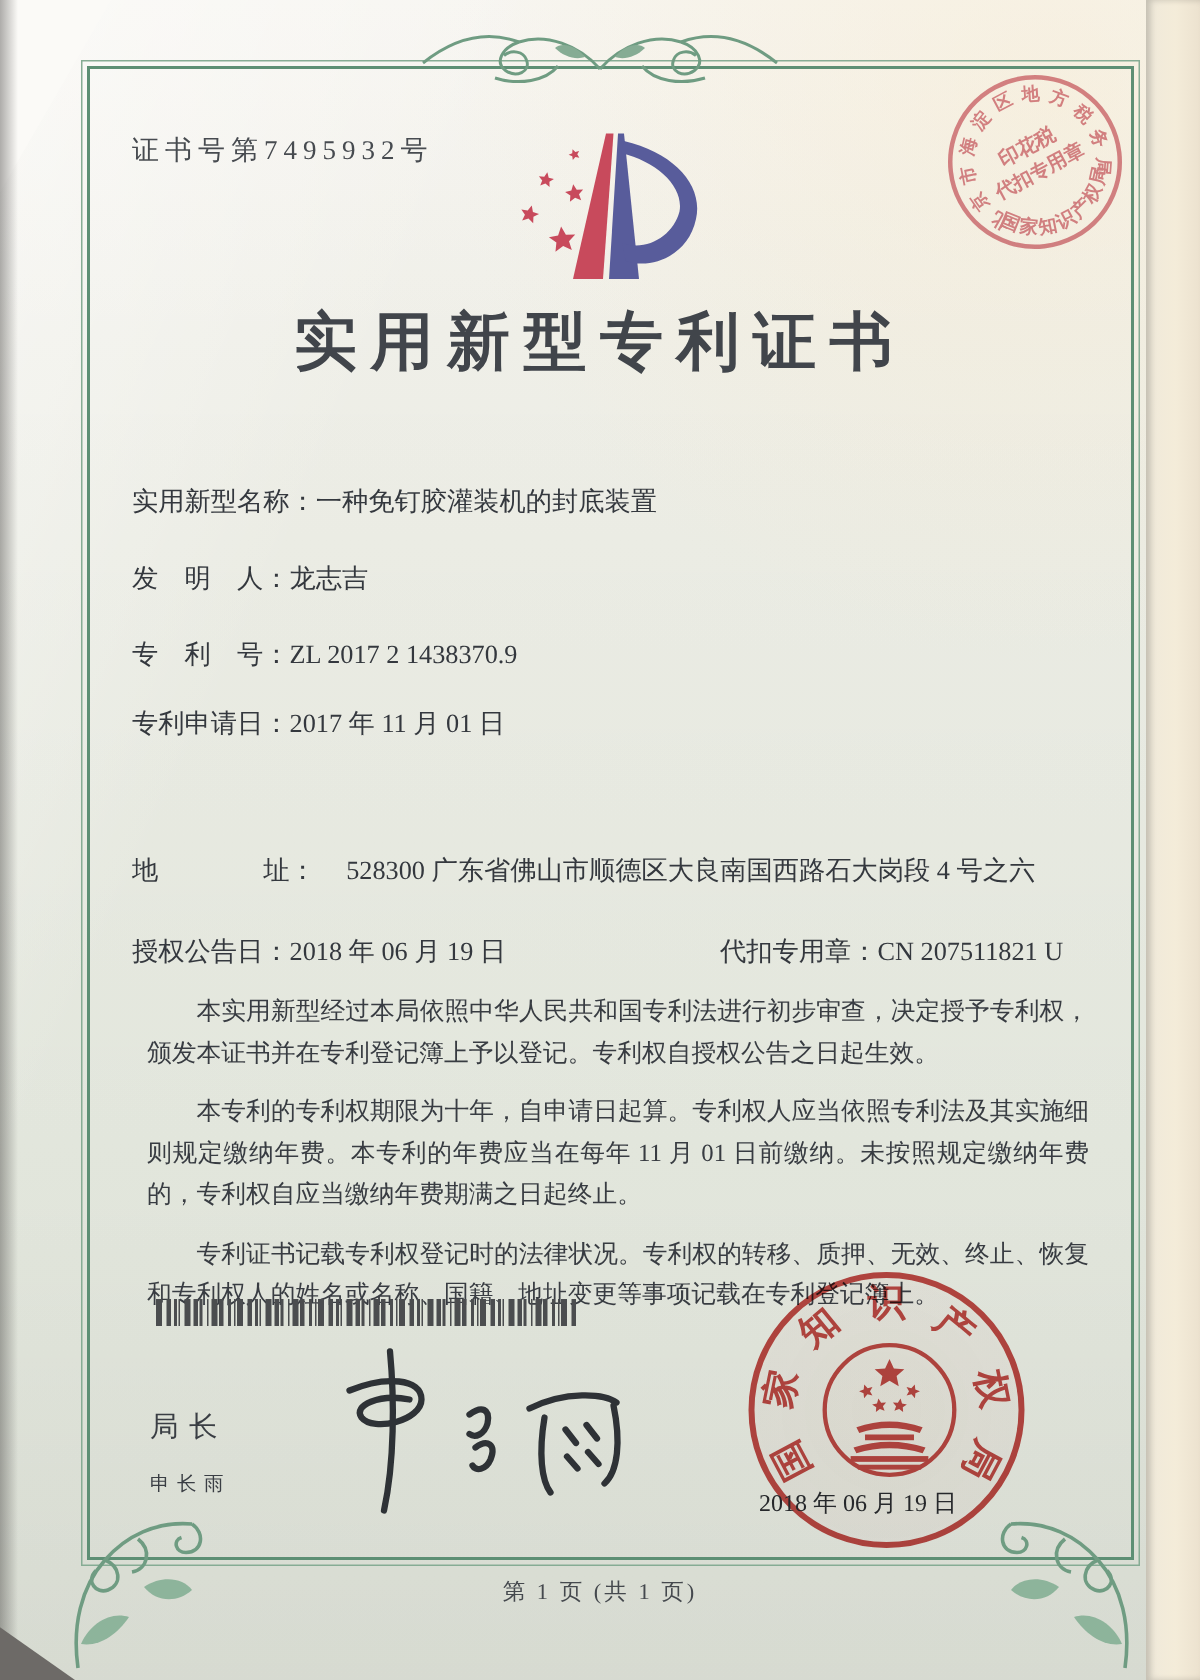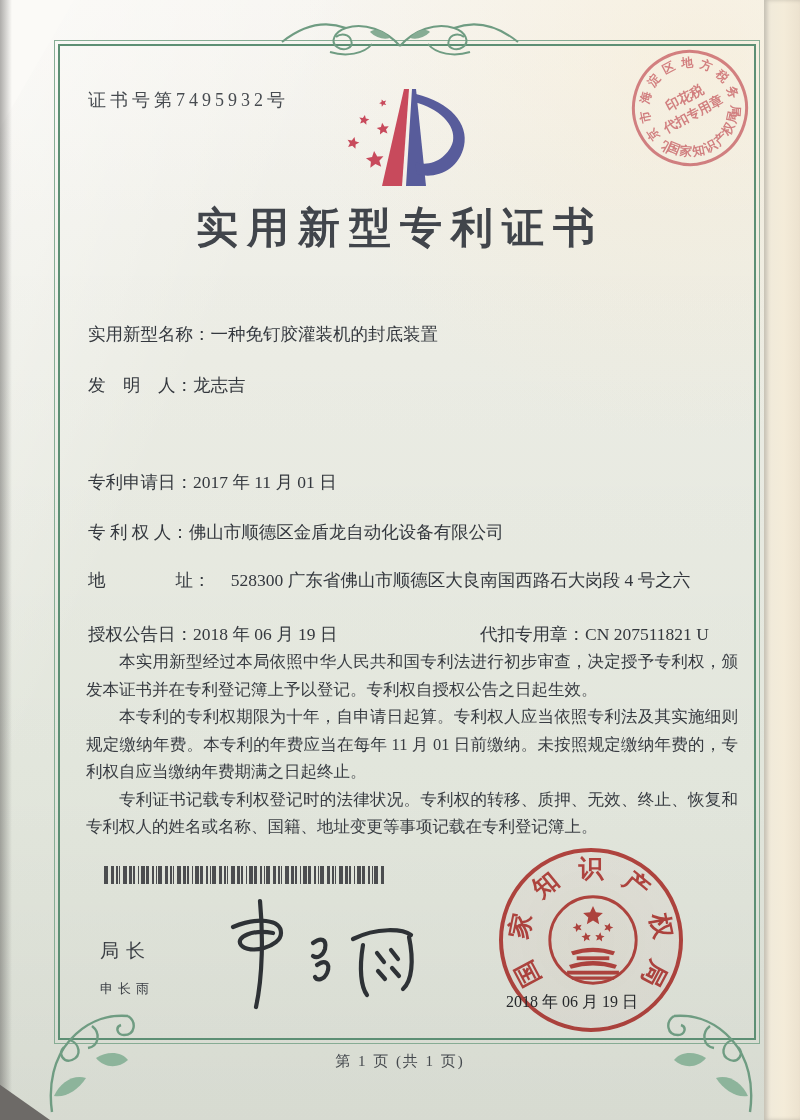--- a/index.html
+++ b/index.html
@@ -42,21 +42,21 @@
   .logo{position:absolute;left:326px;top:84px;width:150px;height:114px;}
   .title{position:absolute;left:0;top:200px;width:800px;text-align:center;
     font-size:42px;font-weight:bold;letter-spacing:9px;color:#41454b;}
   .row{position:absolute;left:88px;font-size:17.5px;color:#34383e;}
   .row .lab{white-space:pre;}
   .row .val{white-space:pre-wrap;}
   .row-addr .val{display:inline-block;width:500px;vertical-align:top;line-height:1.45;text-align:center;}
   .grant-no{position:absolute;left:392px;top:0;}
   .paras{position:absolute;left:86px;top:648px;width:652px;font-size:16.5px;
     line-height:27.5px;text-align:justify;color:#383c42;}
-  .paras p{margin:0;text-indent:2em;}
+  .paras p{margin:12px;text-indent:2em;}
   .barcode{position:absolute;left:104px;top:866px;height:18px;display:flex;}
   .barcode i{background:#4b4d4f;display:block;}
   .signer-title{position:absolute;left:100px;top:938px;font-size:19px;letter-spacing:7px;}
   .signer-name{position:absolute;left:100px;top:980px;font-size:13px;letter-spacing:5px;}
   .signature{position:absolute;left:205px;top:893px;width:215px;height:118px;}
   .footer{position:absolute;left:0;top:1052px;width:800px;text-align:center;
     font-size:15px;letter-spacing:2px;color:#45494e;}
   
   .seal{position:absolute;left:499px;top:848px;width:184px;height:184px;
     mix-blend-mode:multiply;opacity:.92;}
@@ -151,25 +151,25 @@
   </svg>
 
   <div class="title">实用新型专利证书</div>
 
   <div class="row" style="top:322px">
     <span class="lab">实用新型名称：</span><span class="val">一种免钉胶灌装机的封底装置</span>
   </div>
   <div class="row" style="top:373px">
     <span class="lab">发　明　人：</span><span class="val">龙志吉</span>
   </div>
+  <div class="row" style="top:424px">
+    <span class="lab">专　利　号：</span><span class="val">ZL 2017 2 1438370.9</span>
+  </div>
   <div class="row" style="top:470px">
     <span class="lab">专利申请日：</span><span class="val">2017 年 11 月 01 日</span>
-  </div>
-  <div class="row" style="top:520px">
-    <span class="lab">专 利 权 人：</span><span class="val">佛山市顺德区金盾龙自动化设备有限公司</span>
   </div>
   <div class="row row-addr" style="top:568px">
     <span class="lab">地　　　　址：</span><span class="val">528300 广东省佛山市顺德区大良南国西路石大岗段 4 号之六</span>
   </div>
   <div class="row" style="top:622px;width:650px">
     <span class="lab">授权公告日：</span><span class="val">2018 年 06 月 19 日</span>
     <span class="grant-no"><span class="lab">代扣专用章：</span><span class="val">CN 207511821 U</span></span>
   </div>
 
   <div class="paras">

